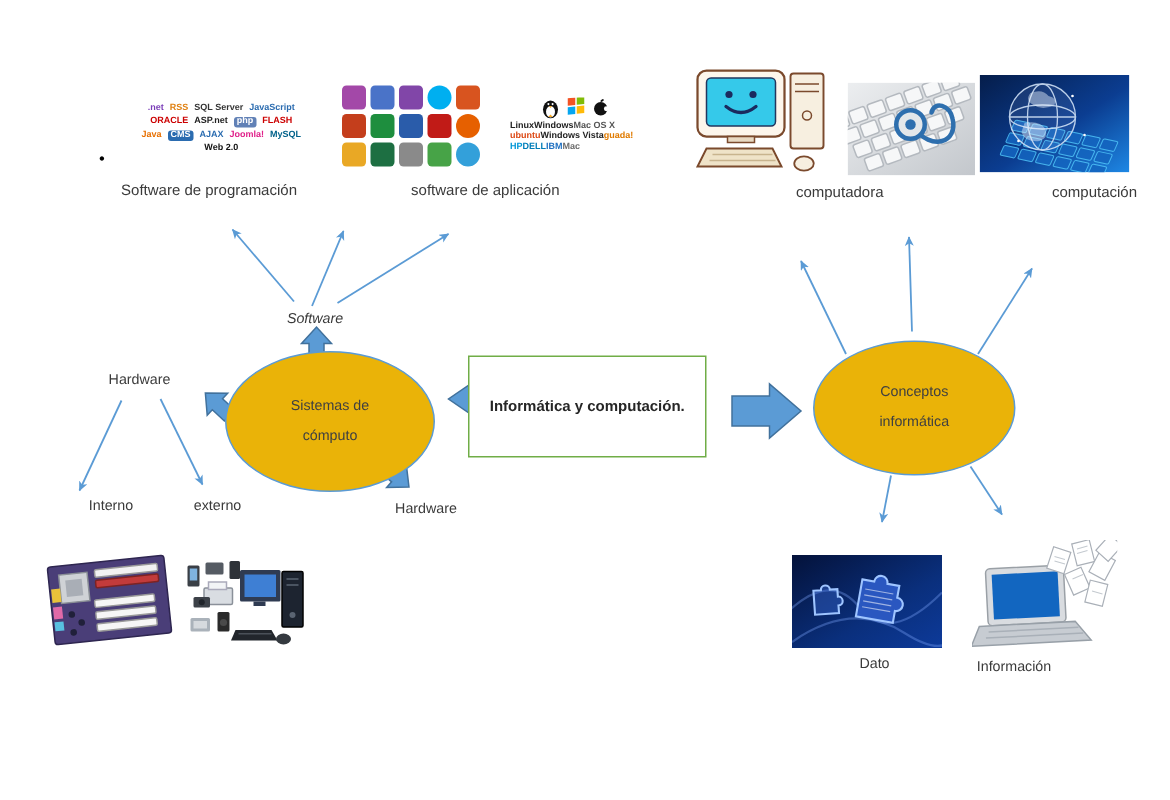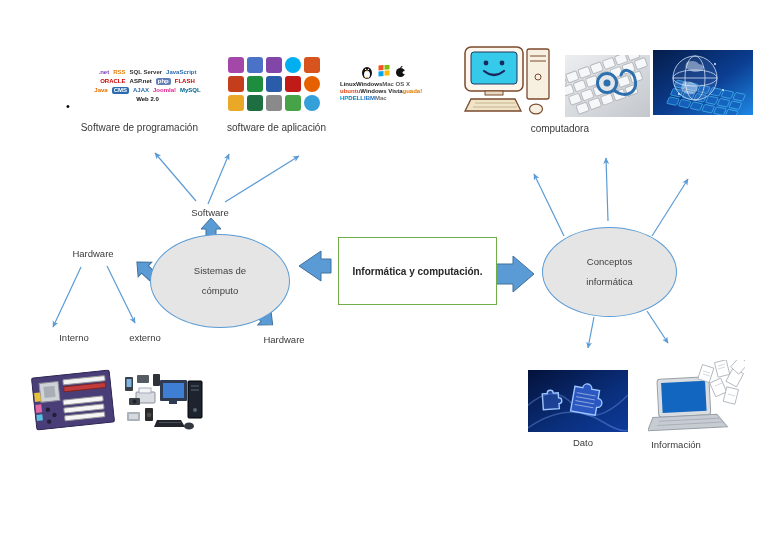--- a/index.html
+++ b/index.html
@@ -1,26 +1,26 @@
 <!DOCTYPE html>
 <html><head>
 <meta charset="utf-8">
 <style>
   html,body{margin:0;padding:0;background:#fff;}
   .canvas{position:relative;width:780px;height:533px;background:#ffffff;overflow:hidden;
           font-family:"Liberation Sans",sans-serif;color:#3b3b3b;}
   .lbl{position:absolute;font-size:9.5px;color:#3a3a3a;text-align:center;line-height:11px;}
   .cap{position:absolute;font-size:10px;color:#3a3a3a;text-align:right;width:160px;}
   .bullet{position:absolute;left:66px;top:100px;font-size:11px;color:#000;}
-  .ellipse{position:absolute;border:1.3px solid #5B9BD5;border-radius:50%;background:#e5e5e5;
+  .ellipse{position:absolute;border:1.3px solid #5B9BD5;border-radius:50%;background:#eab308;
            display:flex;flex-direction:column;justify-content:center;align-items:center;
            font-size:9.5px;color:#404040;line-height:20px;text-align:center;}
   .ell-left{left:150px;top:234px;width:138px;height:92px;}
   .ell-right{left:542px;top:227px;width:133px;height:88px;}
-  .center-box{position:absolute;left:338px;top:237px;width:157px;height:66px;border:1.6px solid #70AD47;
+  .center-box{position:absolute;left:312px;top:237px;width:157px;height:66px;border:1.6px solid #70AD47;
               background:#fff;display:flex;align-items:center;justify-content:center;
               font-size:10px;font-weight:bold;color:#262626;text-align:center;}
   .imgbox{position:absolute;overflow:hidden;}
   svg{display:block;}
   .overlay{position:absolute;left:0;top:0;pointer-events:none;}
   
   .collage{display:flex;flex-wrap:wrap;gap:2px 4px;align-content:center;justify-content:center;
            background:#fff;font-weight:bold;font-size:6px;line-height:7px;}
   .chip{display:inline-block;}
   .pill{border-radius:2px;padding:0 2px;}
@@ -211,22 +211,23 @@
         <line x1="20" y1="28" x2="64" y2="28"></line>
       </g>
       <path d="M34,12 q8,-3 12,2 q6,1 4,6 q-8,4 -14,0 q-6,-3 -2,-8 M30,32 q10,-2 14,4 q2,6 -4,8 q-10,1 -12,-6 z" fill="rgba(235,243,255,0.45)"></path>
       <circle cx="62" cy="14" r="0.9" fill="#fff"></circle>
         <circle cx="70" cy="40" r="0.9" fill="#fff"></circle>
         <circle cx="26" cy="44" r="0.9" fill="#fff"></circle>
     </svg>
   </div>
 
   <div class="cap" style="left:38px;top:122px;">Software de programación</div>
-  <div class="cap" style="left:166px;top:122px;">software de aplicación</div>
+  <div class="cap" style="left:166px;top:122px;padding-left:47px;">software de aplicación</div>
   <div class="cap" style="left:429px;top:123px;">computadora</div>
+  <div class="cap" style="left:598px;top:123px;">computación</div>
 
   <svg class="overlay" width="780" height="533" viewBox="0 0 780 533">
     <defs>
       <marker id="ah" markerWidth="9" markerHeight="9" refX="6" refY="3" orient="auto" markerUnits="userSpaceOnUse">
         <path d="M0,0 L6.5,3 L0,6 L1.8,3 Z" fill="#5B9BD5"></path>
       </marker>
     </defs>
     <g stroke="#5B9BD5" stroke-width="1.2" fill="none">
       <line x1="196" y1="201" x2="155" y2="153" marker-end="url(#ah)"></line>
       <line x1="208" y1="204" x2="229" y2="154" marker-end="url(#ah)"></line>
@@ -255,21 +256,21 @@
 
   <div class="ellipse ell-right">
     <div>Conceptos</div>
     <div>informática</div>
   </div>
 
   <div class="center-box">
     <span>Informática y computación.</span>
   </div>
 
-  <div class="lbl" style="left:170px;top:207px;width:80px;">Software</div>
+  <div class="lbl" style="left:170px;top:207px;width:80px;font-style:italic;">Software</div>
   <div class="lbl" style="left:53px;top:248px;width:80px;">Hardware</div>
   <div class="lbl" style="left:34px;top:332px;width:80px;">Interno</div>
   <div class="lbl" style="left:105px;top:332px;width:80px;">externo</div>
   <div class="lbl" style="left:244px;top:334px;width:80px;">Hardware</div>
   <div class="lbl" style="left:543px;top:437px;width:80px;">Dato</div>
   <div class="lbl" style="left:636px;top:439px;width:80px;">Información</div>
 
   <div class="imgbox rot" style="left:33px;top:373px;width:80px;height:54px;">
     <svg width="80" height="54" viewBox="0 0 80 54">
       <rect x="1" y="1" width="78" height="52" rx="2" fill="#4a3e78" stroke="#2e2650"></rect>

